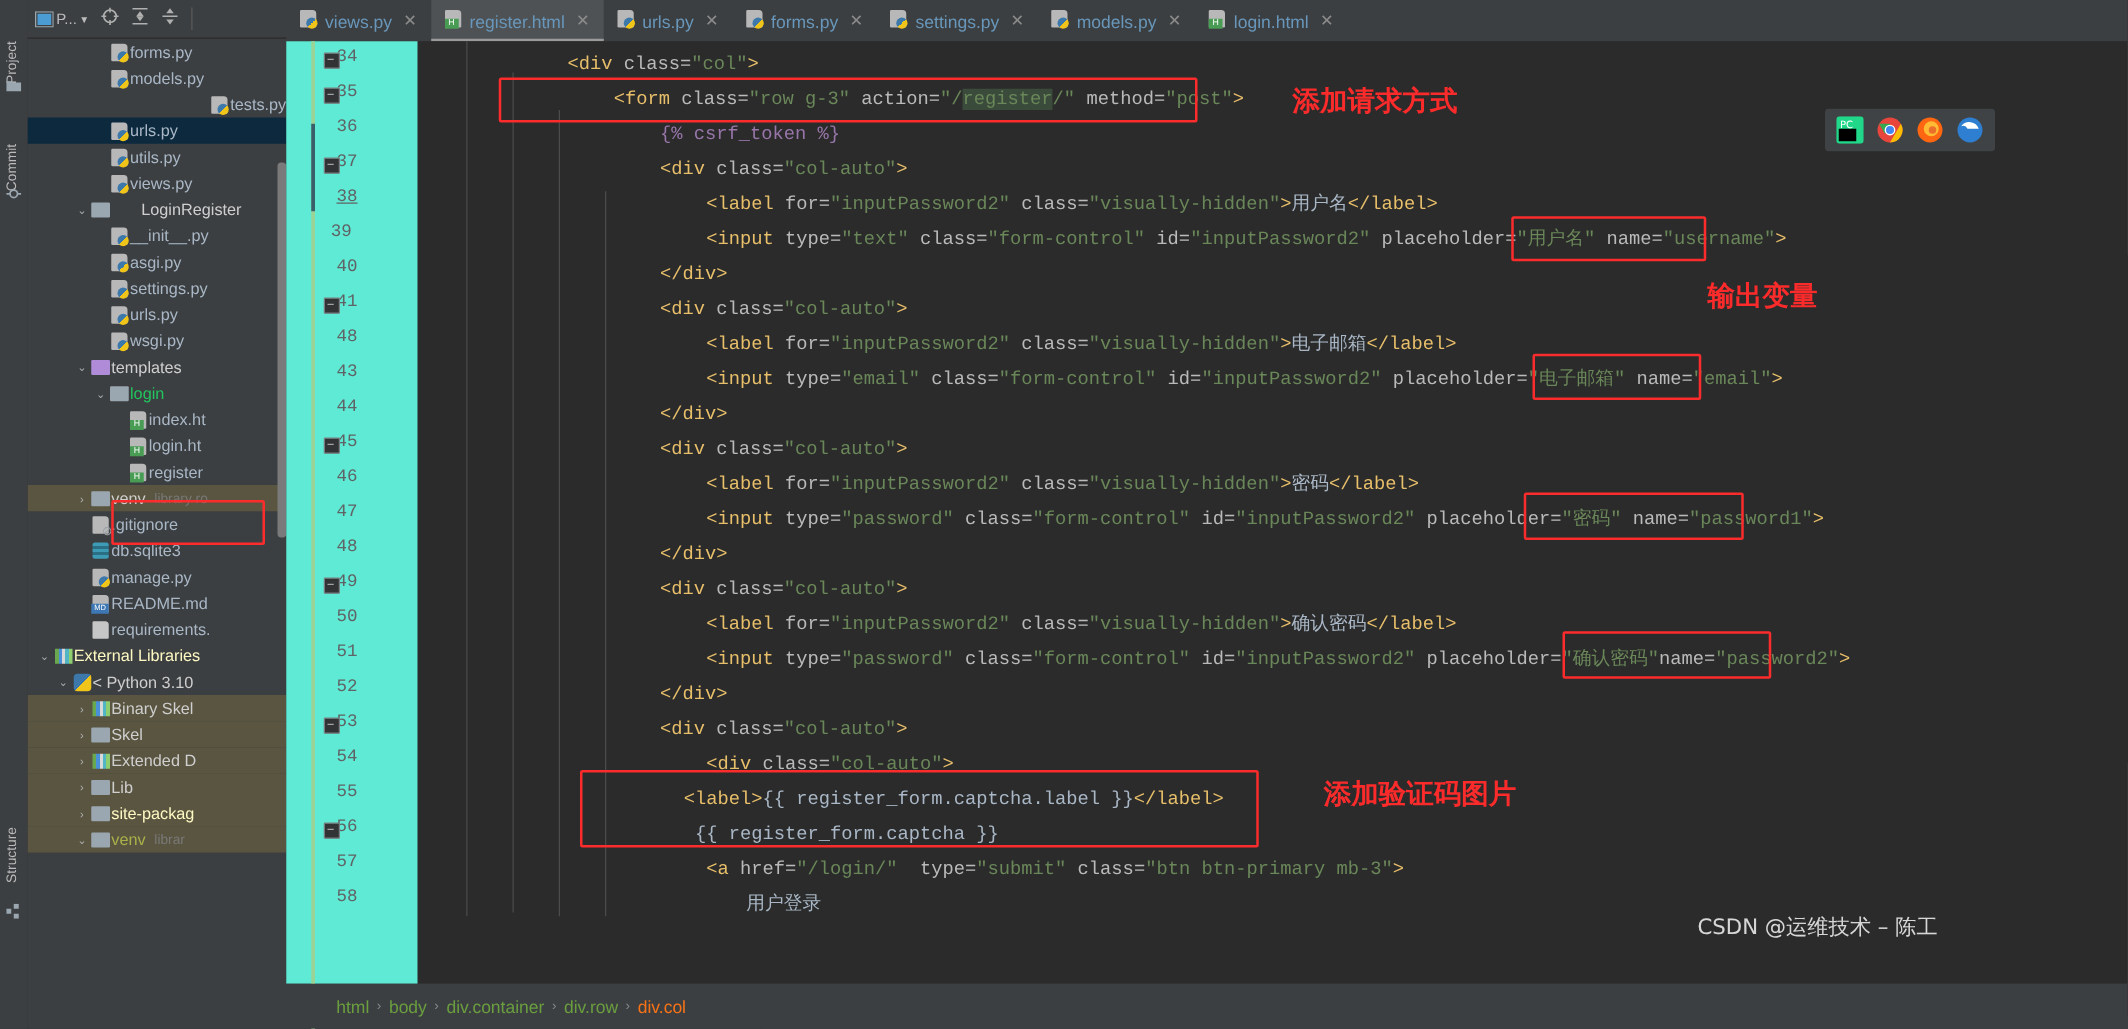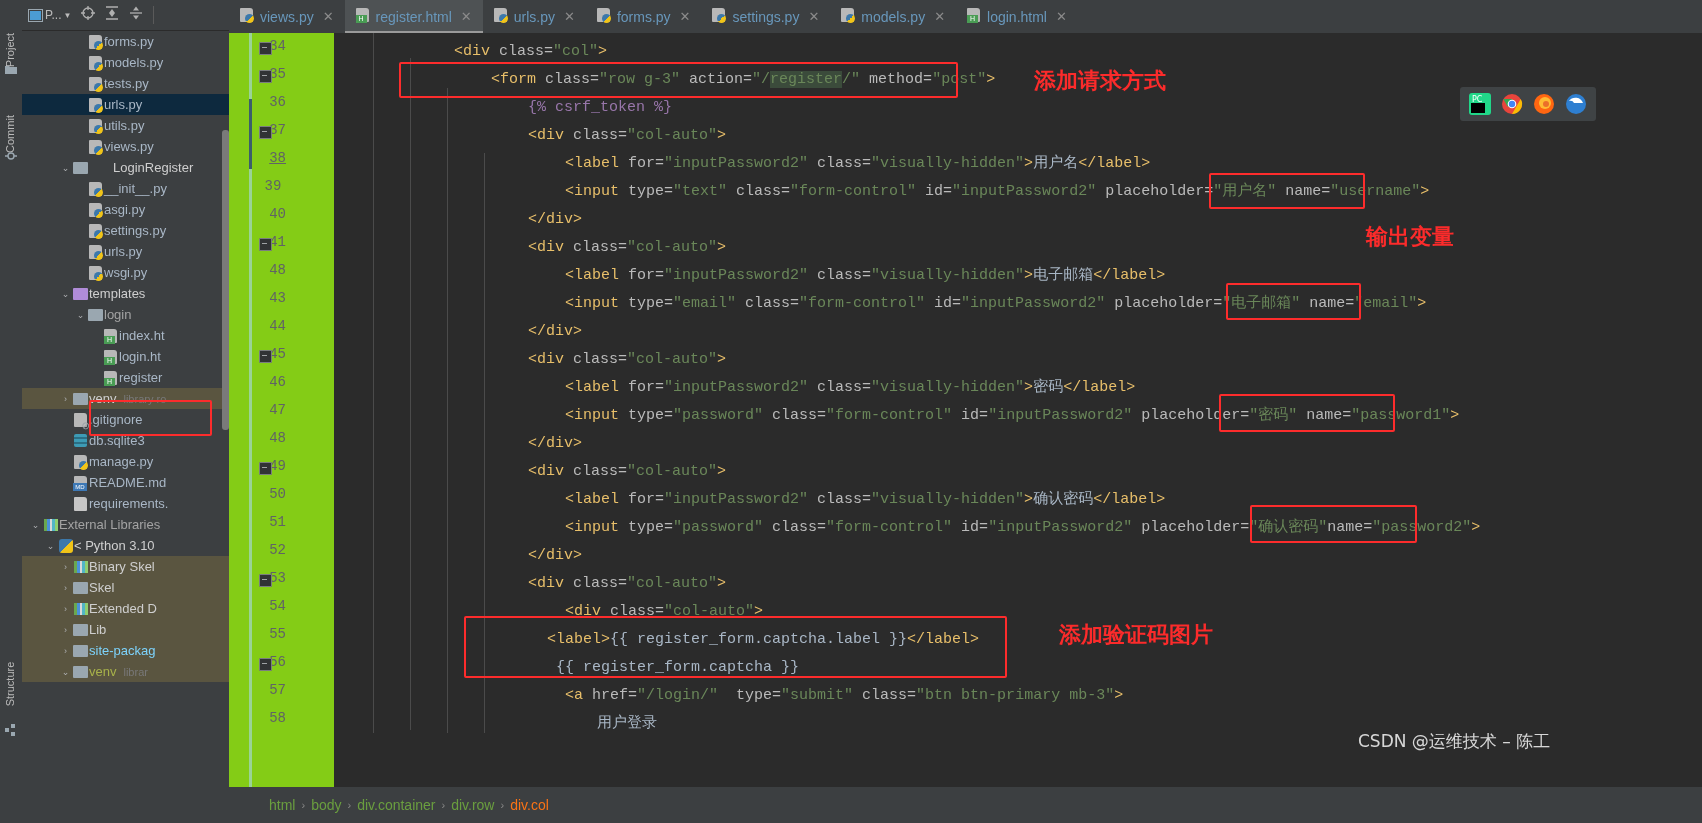--- a/index.html
+++ b/index.html
@@ -56,21 +56,21 @@
   .tabs{position:absolute;left:229px;top:0;right:0;height:33px;background:#3c3f41;
         display:flex;align-items:stretch;border-bottom:1px solid #323232;}
   .tab{display:flex;align-items:center;gap:7px;padding:0 11px;font-size:14px;
        color:#6897bb;white-space:nowrap;cursor:default;position:relative;}
   .tab.active{background:#4e5254;}
   .tab.active:after{content:"";position:absolute;left:0;right:0;bottom:0;height:2px;background:#9a9a9a;}
   .tab .x{color:#8b8b8b;font-size:13px;margin-left:2px;}
 
   
   .editor{position:absolute;left:229px;top:33px;right:0;bottom:36px;background:#2b2b2b;}
-  .gutter{position:absolute;left:0;top:0;width:105px;height:100%;background:#84cc16;}
+  .gutter{position:absolute;left:0;top:0;width:105px;height:100%;background:#5eead4;}
   .lnum{position:absolute;right:48px;font-size:14px;color:#606366;
         font-family:"Liberation Mono",monospace;text-align:right;width:26px;}
   .annbar{position:absolute;left:20px;top:0;width:3px;background:#9ad396;}
   .annbar2{position:absolute;left:20px;width:3px;background:#3b5e6b;}
   .fold-m{position:absolute;left:30px;width:11px;height:11px;border:1px solid #7a7d80;
           border-radius:1px;background:#313335;}
   .fold-m:before{content:"";position:absolute;left:2px;top:4px;width:5px;height:1px;background:#a0a3a6;}
   .indentline{position:absolute;width:1px;background:#4b4b4b;}
   .code{position:absolute;left:105px;top:0;right:0;bottom:0;overflow:hidden;
         font-family:"Liberation Mono",monospace;font-size:15px;line-height:28px;
@@ -177,21 +177,21 @@
           </span>
           <span class="nm">forms.py</span>
         </div>
         <div class="node" style="padding-left: 52px;">
           <span class="arrow"></span>
           <span class="ficon">
             <span class="py-ic"></span>
           </span>
           <span class="nm">models.py</span>
         </div>
-        <div class="node" style="padding-left: 52px;">
+        <div class="node" style="padding-left: 52px; justify-content: flex-end;">
           <span class="arrow"></span>
           <span class="ficon">
             <span class="py-ic"></span>
           </span>
           <span class="nm">tests.py</span>
         </div>
         <div class="node sel" style="padding-left: 52px;">
           <span class="arrow"></span>
           <span class="ficon">
             <span class="py-ic"></span>
@@ -259,21 +259,21 @@
           <span class="ficon">
             <span class="fold purple"></span>
           </span>
           <span class="nm" style="color: rgb(207, 207, 207);">templates</span>
         </div>
         <div class="node" style="padding-left: 52px;">
           <span class="arrow">⌄</span>
           <span class="ficon">
             <span class="fold"></span>
           </span>
-          <span class="nm" style="color: #a3a3a3;">login</span>
+          <span class="nm" style="color: #22c55e;">login</span>
         </div>
         <div class="node" style="padding-left: 67px;">
           <span class="arrow"></span>
           <span class="ficon">
             <span class="html-ic"></span>
           </span>
           <span class="nm">index.ht</span>
         </div>
         <div class="node" style="padding-left: 67px;">
           <span class="arrow"></span>
@@ -330,21 +330,21 @@
           <span class="ficon">
             <span class="txt-ic"></span>
           </span>
           <span class="nm">requirements.</span>
         </div>
         <div class="node" style="padding-left: 7px;">
           <span class="arrow">⌄</span>
           <span class="ficon">
             <span class="libic"></span>
           </span>
-          <span class="nm" style="color: #a3a3a3;">External Libraries</span>
+          <span class="nm" style="color: #fef9c3;">External Libraries</span>
         </div>
         <div class="node" style="padding-left: 22px;">
           <span class="arrow">⌄</span>
           <span class="ficon">
             <span class="pyth"></span>
           </span>
           <span class="nm" style="color: rgb(207, 207, 207);">&lt; Python 3.10</span>
         </div>
         <div class="node hl" style="padding-left: 37px;">
           <span class="arrow">›</span>
@@ -372,21 +372,21 @@
           <span class="ficon">
             <span class="fold"></span>
           </span>
           <span class="nm" style="color: rgb(207, 207, 207);">Lib</span>
         </div>
         <div class="node hl" style="padding-left: 37px;">
           <span class="arrow">›</span>
           <span class="ficon">
             <span class="fold"></span>
           </span>
-          <span class="nm" style="color: #7dd3fc;">site-packag</span>
+          <span class="nm" style="color: #fef9c3;">site-packag</span>
         </div>
         <div class="node hl" style="padding-left: 37px;">
           <span class="arrow">⌄</span>
           <span class="ficon">
             <span class="fold"></span>
           </span>
           <span class="nm" style="color: rgb(168, 178, 74);">venv</span>
           <span class="tag">librar</span>
         </div>
       </div>

